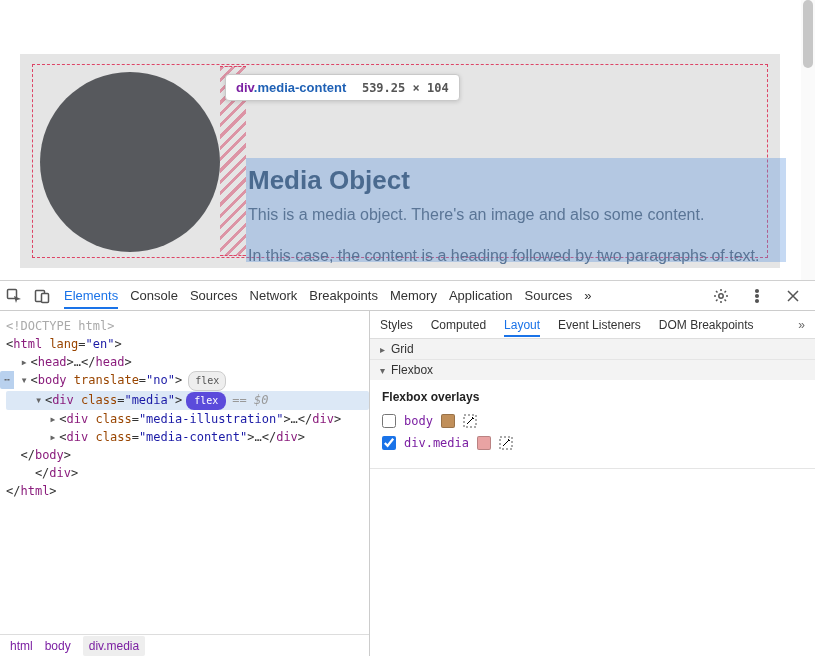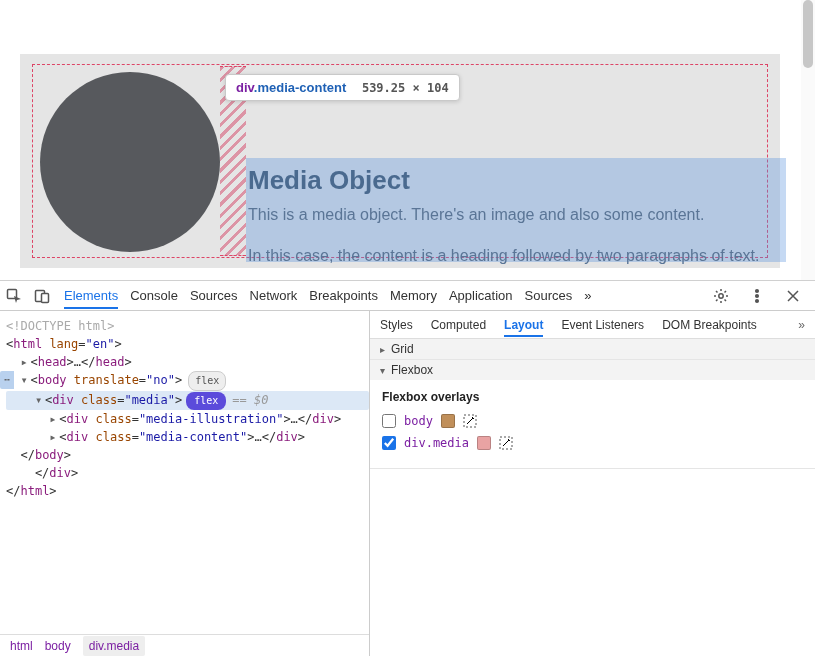--- a/index.html
+++ b/index.html
@@ -64,21 +64,21 @@
             display: flex; align-items: center; gap: 12px; padding-left: 10px; font-size: 12px;
             font-family: -apple-system, Arial, sans-serif; background: #fff; }
   .crumbs span { color: #7b1fa2; cursor: pointer; }
   .crumbs .current { background: #eee; padding: 1px 6px; border-radius: 2px; color: #7b1fa2; }
 
   
   .side { flex: 1; display: flex; flex-direction: column; font-size: 12px; }
   .side-tabs { height: 28px; border-bottom: 1px solid #ddd; display: flex; align-items: center; gap: 18px;
                padding: 0 10px; color: #333; }
   .side-tabs .stab { padding: 5px 0; cursor: pointer; }
-  .side-tabs .stab.active { color: #1a73e8; border-bottom: 2px solid #1a73e8; padding-bottom: 3px; font-weight: bold; }
+  .side-tabs .stab.active { color: #1a73e8; border-bottom: 2px solid #1a73e8; padding-bottom: 3px; }
   .side-tabs .chev { margin-left: auto; color: #666; }
   .section { border-bottom: 1px solid #e5e5e5; }
   .section-head { background: #f3f3f3; padding: 3px 10px; display: flex; align-items: center; gap: 6px; color: #333; }
   .section-head .tri { font-size: 10px; color: #666; }
   .section-body { padding: 10px 12px; }
   .overlay-row { display: flex; align-items: center; gap: 8px; margin-bottom: 8px; }
   .overlay-row input[type=checkbox] { width: 14px; height: 14px; accent-color: #1a73e8; }
   .overlay-row .name { color: #7b1fa2; font-family: Menlo, monospace; }
   .swatch { width: 14px; height: 14px; border-radius: 2px; border: 1px solid rgba(0,0,0,.2); }
   .dash-icon { width: 14px; height: 14px; display: inline-block; }

